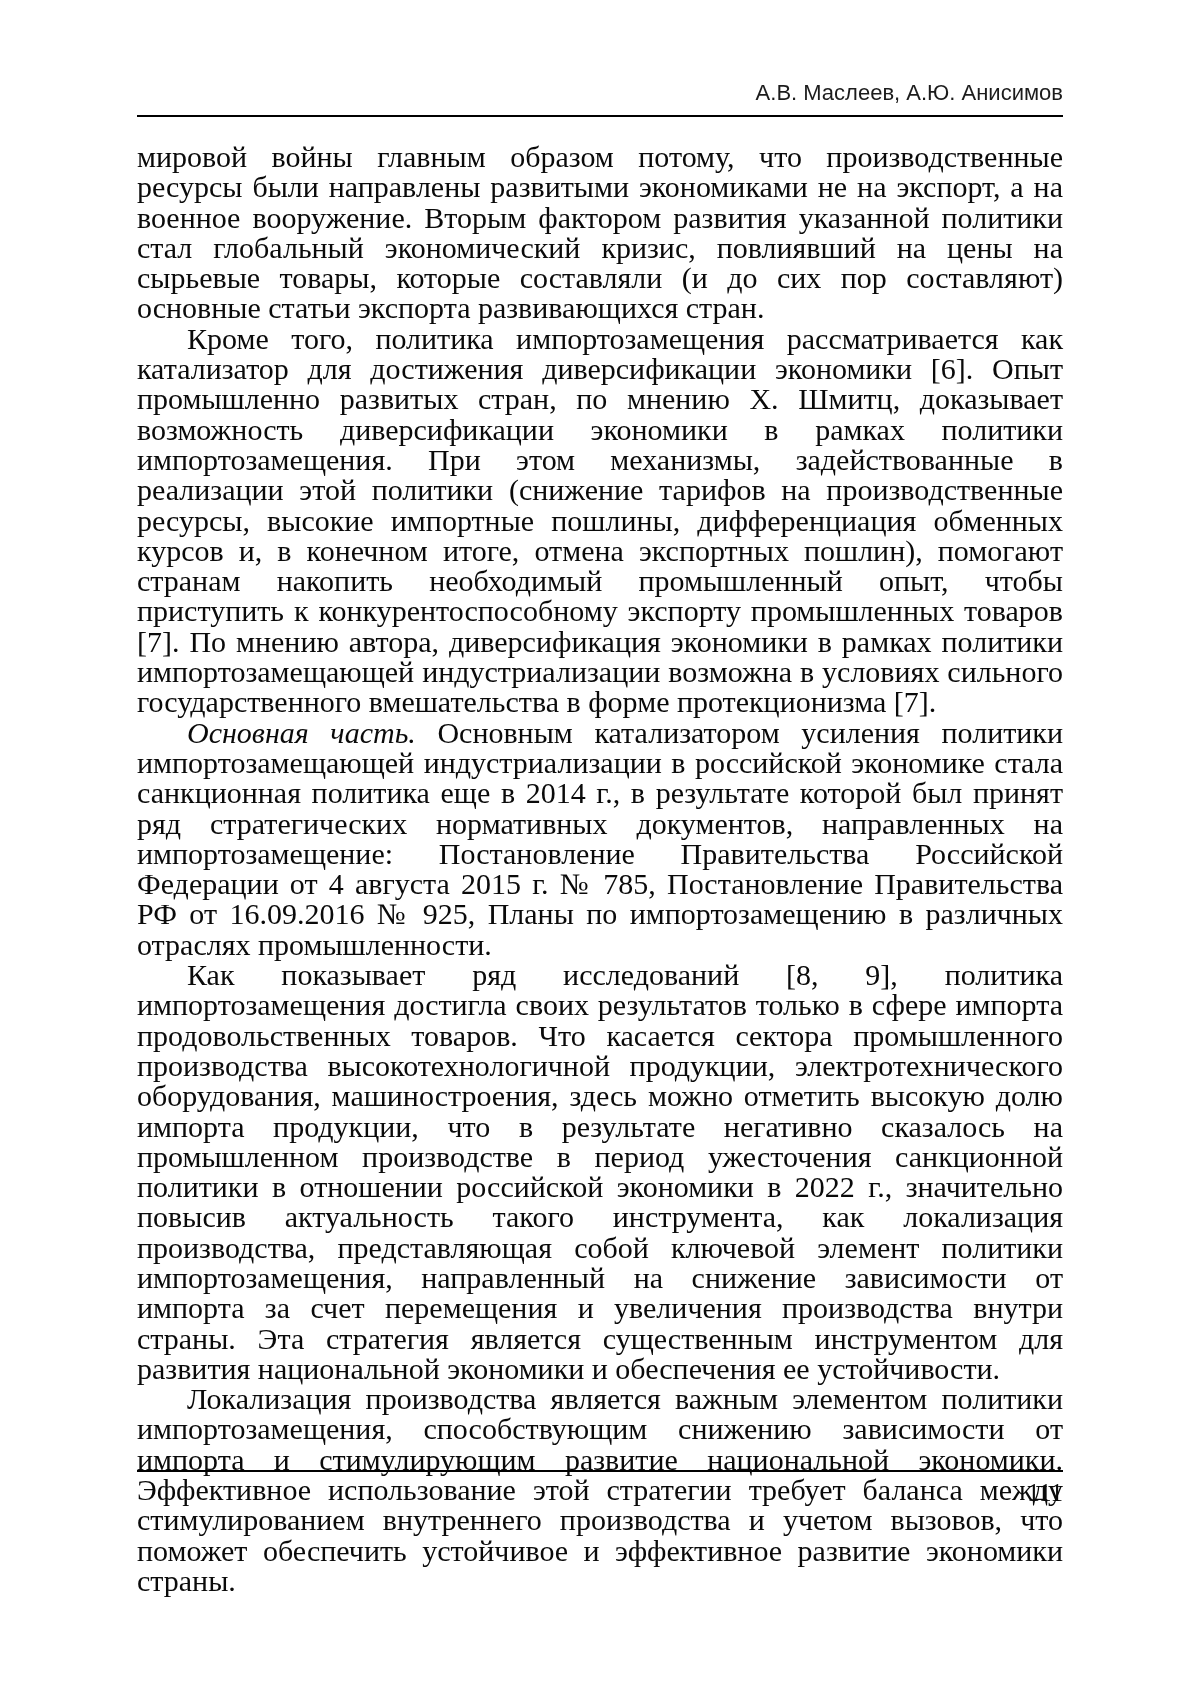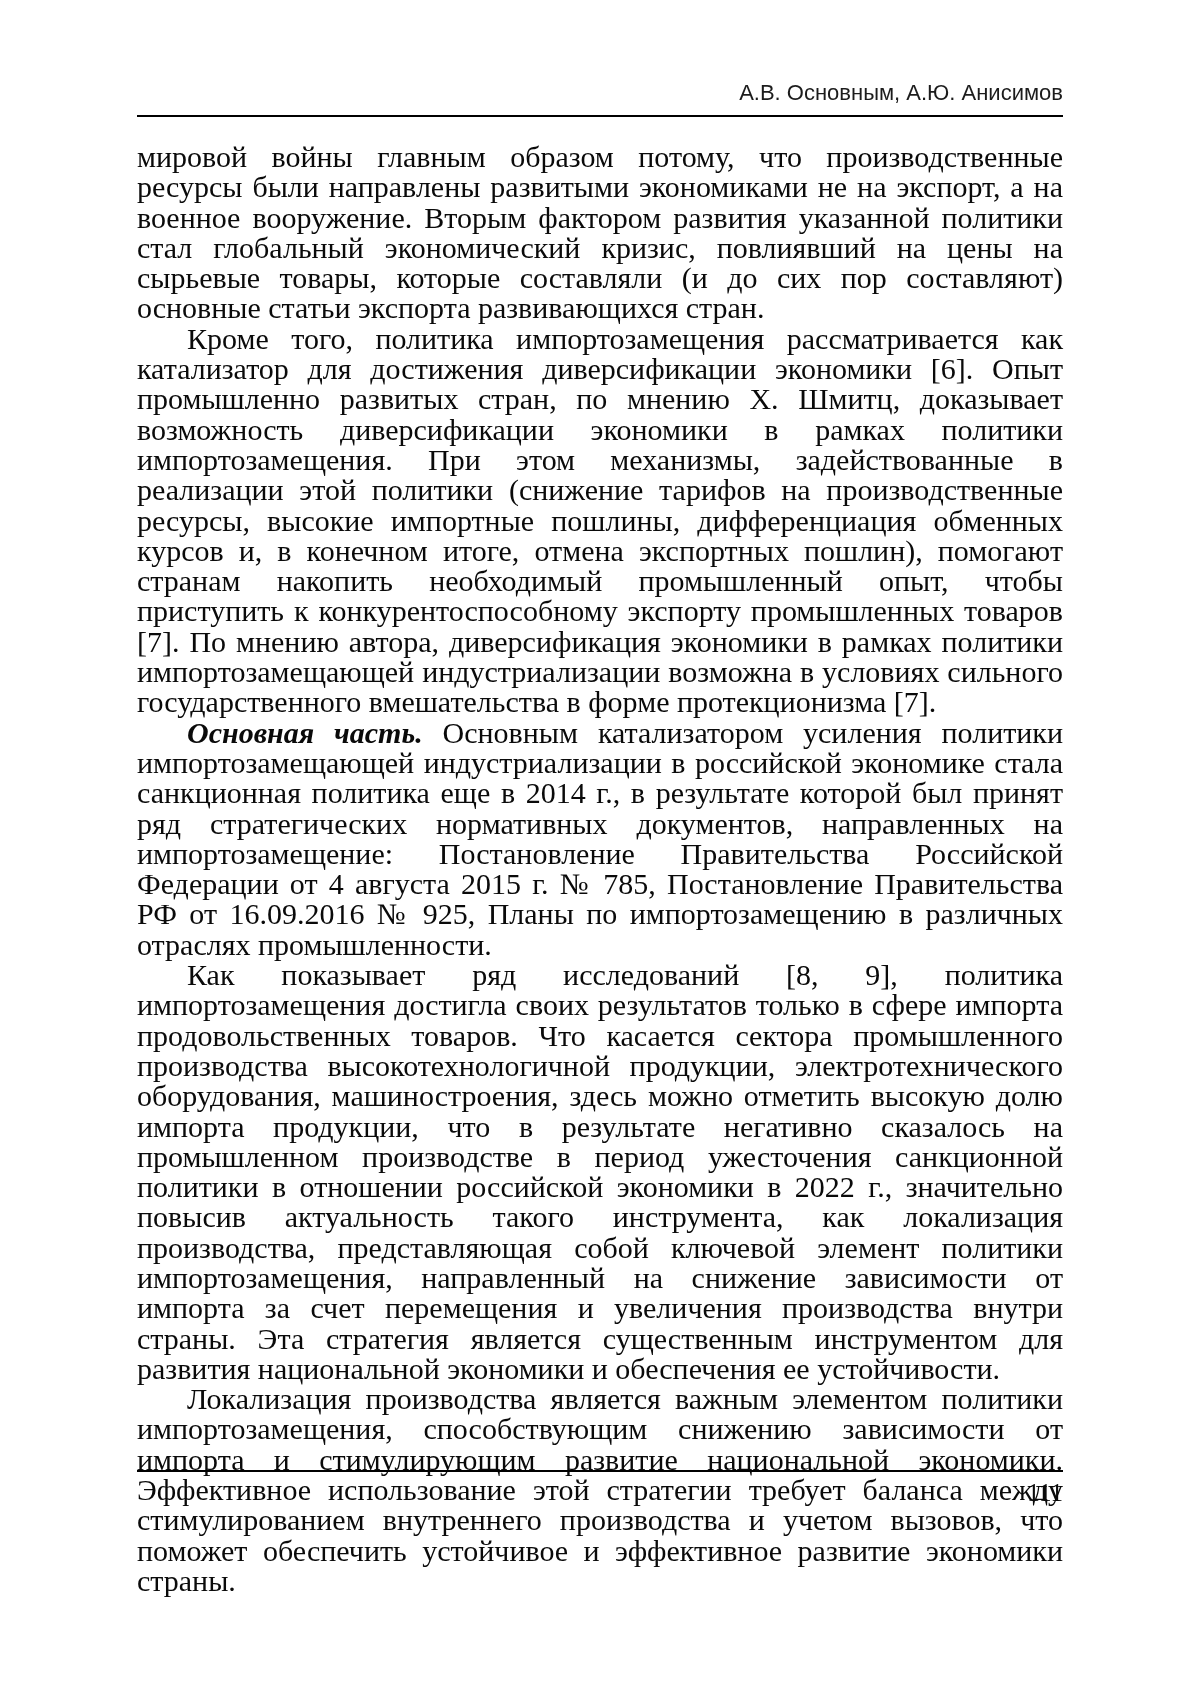--- a/index.html
+++ b/index.html
@@ -49,21 +49,21 @@
     -webkit-hyphens: auto;
   }
   .para {
     margin: 0;
     text-indent: 50px;
   }
   .para.no-indent {
     text-indent: 0;
   }
   .section-lead {
-    font-weight: bold;
+    font-weight: normal;
     font-style: italic;
   }
   
   .footer {
     position: absolute;
     left: 137px;
     top: 1470px;
     width: 926px;
   }
   .footer-rule {
@@ -76,21 +76,21 @@
     text-align: right;
     padding-top: 6px;
   }
 </style>
 </head>
 <body>
 
 <div class="page">
 
   <div class="header">
-    <div class="header-authors">А.В. Основным, А.Ю. Анисимов</div>
+    <div class="header-authors">А.В. Маслеев, А.Ю. Анисимов</div>
     <div class="header-rule"></div>
   </div>
 
   <div class="body-text">
     <p class="para no-indent">мировой войны главным образом потому, что производственные ресурсы были направлены развитыми экономиками не на экспорт, а на военное вооружение. Вторым фактором развития указанной политики стал глобальный экономический кризис, повлиявший на цены на сырьевые товары, которые составляли (и до сих пор составляют) основные статьи экспорта развивающихся стран.</p>
     <p class="para">Кроме того, политика импортозамещения рассматривается как катализатор для достижения диверсификации экономики [6]. Опыт промышленно развитых стран, по мнению Х. Шмитц, доказывает возможность диверсификации экономики в рамках политики импортозамещения. При этом механизмы, задействованные в реализации этой политики (снижение тарифов на производственные ресурсы, высокие импортные пошлины, дифференциация обменных курсов и, в конечном итоге, отмена экспортных пошлин), помогают странам накопить необходимый промышленный опыт, чтобы приступить к конкурентоспособному экспорту промышленных товаров [7]. По мнению автора, диверсификация экономики в рамках политики импортозамещающей индустриализации возможна в условиях сильного государственного вмешательства в форме протекционизма [7].</p>
     <p class="para"><span class="section-lead">Основная часть.</span><span> Основным катализатором усиления политики импортозамещающей индустриализации в российской экономике стала санкционная политика еще в 2014 г., в результате которой был принят ряд стратегических нормативных документов, направленных на импортозамещение: Постановление Правительства Российской Федерации от 4 августа 2015 г. № 785, Постановление Правительства РФ от 16.09.2016 № 925, Планы по импортозамещению в различных отраслях промышленности.</span></p>
     <p class="para">Как показывает ряд исследований [8, 9], политика импортозамещения достигла своих результатов только в сфере импорта продовольственных товаров. Что касается сектора промышленного производства высокотехнологичной продукции, электротехнического оборудования, машиностроения, здесь можно отметить высокую долю импорта продукции, что в результате негативно сказалось на промышленном производстве в период ужесточения санкционной политики в отношении российской экономики в 2022 г., значительно повысив актуальность такого инструмента, как локализация производства, представляющая собой ключевой элемент политики импортозамещения, направленный на снижение зависимости от импорта за счет перемещения и увеличения производства внутри страны. Эта стратегия является существенным инструментом для развития национальной экономики и обеспечения ее устойчивости.</p>
     <p class="para">Локализация производства является важным элементом политики импортозамещения, способствующим снижению зависимости от импорта и стимулирующим развитие национальной экономики. Эффективное использование этой стратегии требует баланса между стимулированием внутреннего производства и учетом вызовов, что поможет обеспечить устойчивое и эффективное развитие экономики страны.</p>
   </div>

